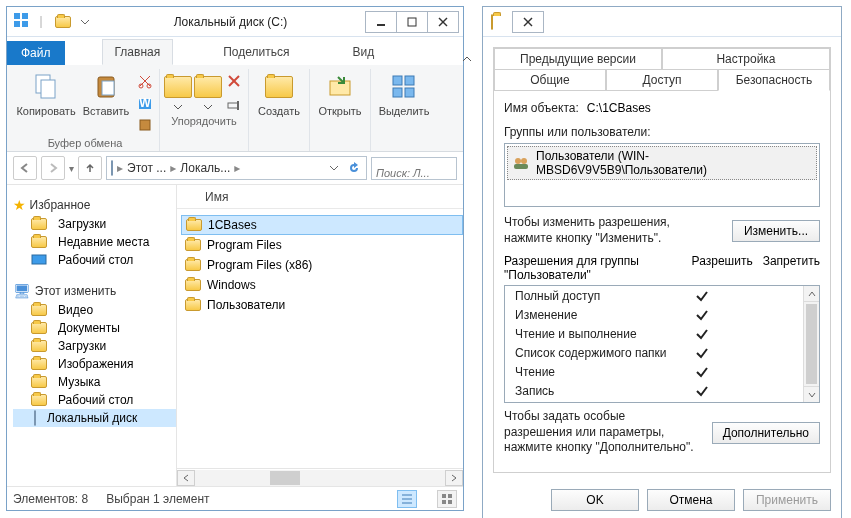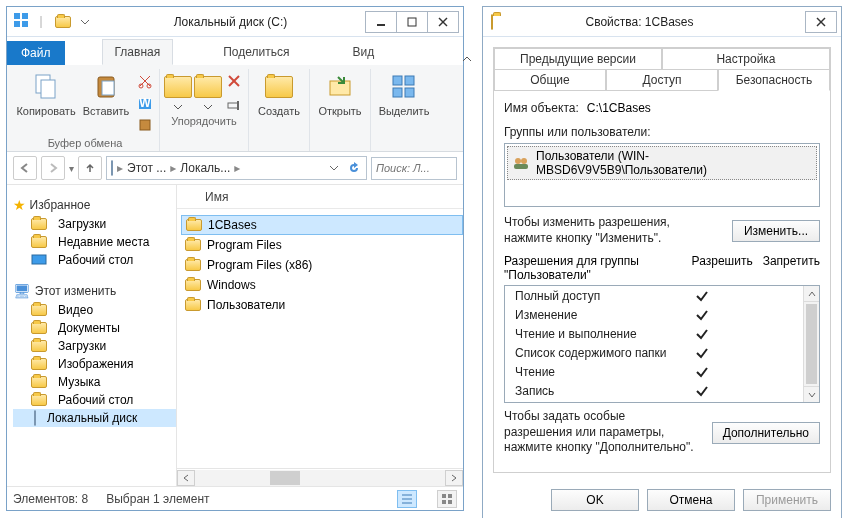--- a/index.html
+++ b/index.html
@@ -31,21 +31,21 @@
   .smallcol { display: flex; flex-direction: column; gap: 2px; padding-top: 2px; }
   .smallbtn { width: 20px; height: 20px; display: flex; align-items: center; justify-content: center; border: 1px solid transparent; }
 
   .addrbar { display: flex; align-items: center; padding: 4px 6px; gap: 4px; border-bottom: 1px solid #e5e5e5; }
   .navbtn { width: 24px; height: 24px; border: 1px solid #ccc; border-radius: 2px; display: flex; align-items: center; justify-content: center; background: #fff; color: #888; }
   .addrbox { flex: 1; height: 24px; border: 1px solid #b8c4d0; display: flex; align-items: center; padding: 0 4px; gap: 4px; background: #fff; overflow: hidden; }
   .addrpart { white-space: nowrap; color: #333; }
   .addrsep { color: #888; }
   .addrbox .spacer { flex: 1; }
   .addrdrop { width: 16px; display: flex; justify-content: center; }
-  .searchbox { width: 86px; height: 23px; border: 1px solid #b8c4d0; display: flex; align-items: center; padding: 0 4px; color: #888; overflow: hidden; }
+  .searchbox { width: 86px; height: 23px; border: 1px solid #b8c4d0; display: flex; align-items: flex-end; padding: 0 4px; color: #888; overflow: hidden; }
   .searchbox input { border: none; outline: none; width: 100%; color: #888; font-style: italic; font-size: 11px; }
 
   .body { flex: 1; display: flex; min-height: 0; }
   .nav { width: 170px; border-right: 1px solid #e5e5e5; padding: 10px 0 6px 6px; overflow: hidden; }
   .nav-group-title { display: flex; align-items: center; gap: 4px; padding: 2px 0; color: #333; }
   .nav-item { display: flex; align-items: center; gap: 11px; padding: 2px 0 2px 18px; color: #000000; white-space: nowrap; }
   .nav-item.sel { background: #cde8ff; padding-left: 21px; }
   .nav-sep { height: 12px; }
 
   .colheader { height: 24px; border-bottom: 1px solid #e9e9e9; display: flex; align-items: center; padding-left: 28px; color: #444; }
@@ -459,21 +459,20 @@
           <rect x="1" y="7" width="4" height="4" fill="#888"></rect>
           <rect x="7" y="7" width="4" height="4" fill="#888"></rect>
         </svg>
       </span>
   </div>
 </div>
 
 <div class="props">
   <div class="titlebar">
     <span style="padding-left:4px"><span class="ic-folder"></span></span>
-    <div class="title">Свойства: 1CBases</div>
     <span style="width:20px"></span>
     <div class="winbtns">
       <div class="winbtn">
           <svg width="10" height="10">
             <line x1="1" y1="1" x2="9" y2="9" stroke="#333" stroke-width="1.5"></line>
             <line x1="9" y1="1" x2="1" y2="9" stroke="#333" stroke-width="1.5"></line>
           </svg>
         </div>
     </div>
   </div>

